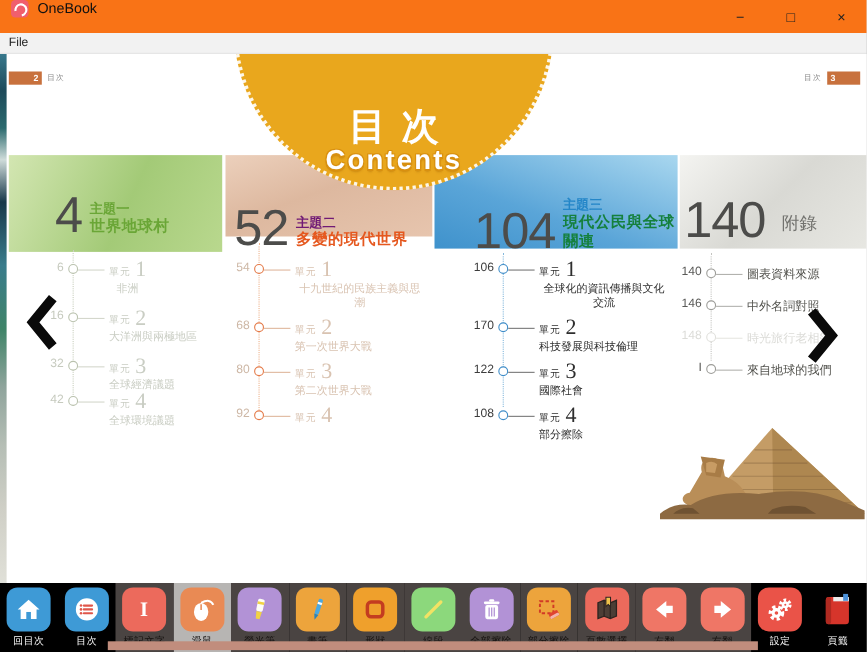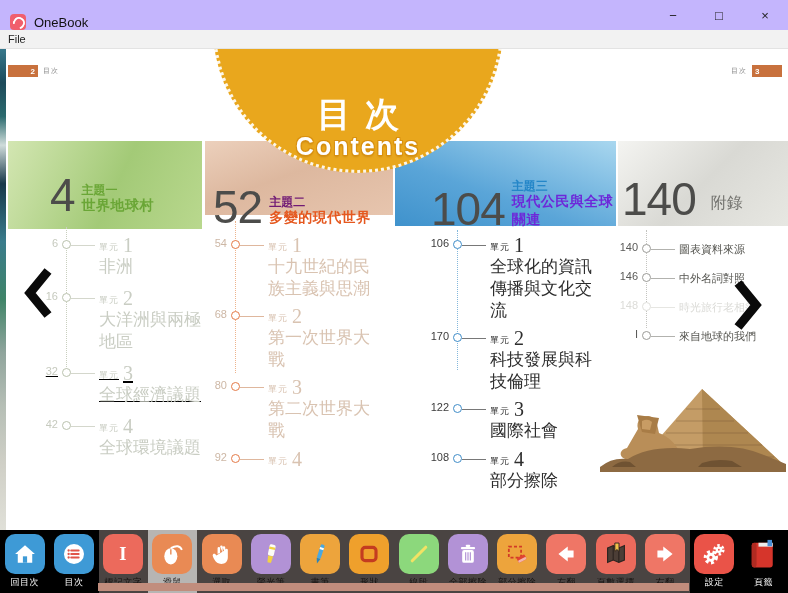--- a/index.html
+++ b/index.html
@@ -1,20 +1,20 @@
 <!DOCTYPE html>
 <html><head>
 <meta charset="utf-8">
 <style>
   html,body{margin:0;padding:0;background:#ddd;}
   body{font-family:"Liberation Sans","DejaVu Sans",sans-serif;}
   .window{position:relative;width:788px;height:593px;background:#fff;overflow:hidden;outline:1px solid #8a8a8a;}
 
   
-  .titlebar{position:relative;height:30px;background:#c4b5fd;display:flex;align-items:flex-end;}
+  .titlebar{position:relative;height:30px;background:#f97316;display:flex;align-items:flex-start;}
   .app-icon{width:16px;height:16px;border-radius:4px;background:#f05f6d;margin-left:10px;position:relative;flex:0 0 auto;}
   .app-icon::before{content:"";position:absolute;left:3px;top:3px;width:8px;height:8px;border:2px solid #fff;border-radius:50%;border-bottom-color:transparent;transform:rotate(35deg);}
   .app-title{font-size:13px;color:#111;margin-left:8px;}
   .win-controls{margin-left:auto;display:flex;height:100%;}
   .win-btn{width:46px;height:100%;display:flex;align-items:center;justify-content:center;font-size:13px;color:#222;cursor:default;}
   
   .menubar{height:18px;background:#f2f2f2;border-bottom:1px solid #e3e3e3;display:flex;align-items:center;}
   .menu-item{font-size:11px;color:#222;padding:0 8px;}
 
   
@@ -54,21 +54,21 @@
   .vline{position:absolute;width:0;border-left:1px dotted var(--vline);z-index:1;}
   .items{position:absolute;left:0;right:0;z-index:2;}
   .toc-row{display:flex;align-items:flex-start;}
   .row-page{font-size:11px;text-align:right;color:var(--pg);flex:0 0 auto;}
   .row-dot{width:7px;height:7px;border-radius:50%;border:1.5px solid var(--dot);background:#fff;margin:3px 0 0 4px;flex:0 0 auto;box-sizing:content-box;}
   .row-dash{width:24px;height:1px;background:var(--dash);margin-top:8px;flex:0 0 auto;}
   .row-body{margin-left:4px;color:var(--txt);}
   .unit-line{display:flex;align-items:flex-end;line-height:1;}
   .unit-label{font-size:9px;letter-spacing:1px;padding-bottom:2px;}
   .unit-num{font-family:"Liberation Serif","DejaVu Serif",serif;font-size:20px;margin-left:4px;line-height:.85;}
-  .unit-title{font-size:17px;line-height:1.3;margin-top:2px;max-width:118px;}
+  .unit-title{font-size:10px;line-height:1.3;margin-top:2px;max-width:118px;text-align:center;}
   .row-title{font-size:11px;margin-top:1px;}
   .col-0{--pg:#c6cabe;--txt:#c9cdc3;--dot:#bac2ae;--dash:#d4d7cc;--vline:#c9cfbe;}
   .col-1{--pg:#cdb7a5;--txt:#d9c3b1;--dot:#e47a48;--dash:#dfb79d;--vline:#edb48e;}
   .col-2{--pg:#3c3c3c;--txt:#2e2e2e;--dot:#3e8cc8;--dash:#787878;--vline:#84b8dc;}
   .col-3{--pg:#5a5a58;--txt:#54544f;--dot:#9c9c98;--dash:#b2b2ae;--vline:#c4c4c0;}
   .toc-row.muted{--pg:#dcdcd8;--txt:#dcdcd8;--dot:#e0e0dc;--dash:#e6e6e2;}
 
   .chevron{position:absolute;z-index:4;width:30px;height:52px;}
   .chevron svg{width:100%;height:100%;}
   .chevron.left{left:22px;top:218px;}
@@ -157,21 +157,21 @@
               <span class="row-dot"></span>
               <span class="row-dash"></span>
               <span class="row-body">
                 <span class="unit-line">
                   <span class="unit-label">單元</span>
                   <span class="unit-num">2</span>
                 </span>
                 <span class="unit-title" style="display: block;">大洋洲與兩極地區</span>
               </span>
             </div>
-            <div class="toc-row" style="margin-bottom: 12px; text-decoration: underline;">
+            <div class="toc-row" style="">
               <span class="row-page" style="width: 50px;">32</span>
               <span class="row-dot"></span>
               <span class="row-dash"></span>
               <span class="row-body">
                 <span class="unit-line">
                   <span class="unit-label">單元</span>
                   <span class="unit-num">3</span>
                 </span>
                 <span class="unit-title" style="display: block;">全球經濟議題</span>
               </span>
@@ -249,21 +249,21 @@
               </span>
             </div>
           </div>
         </div>
         <div class="toc-col col-2" style="left: 395px; width: 221px; height: 340px;">
           <div class="band band-2" style="height: 85px;"></div>
           <div class="col-head" style="left: 36px; top: 38px;">
             <span class="col-num">104</span>
             <span class="col-titles">
               <span class="col-theme" style="color: rgb(36, 134, 200);">主題三</span>
-              <span class="col-title" style="color: #6d28d9;">現代公民與全球關連</span>
+              <span class="col-title" style="color: #15803d;">現代公民與全球關連</span>
             </span>
           </div>
           <div class="vline" style="left: 62px; top: 89px; height: 140px;"></div>
           <div class="items" style="top: 96px;">
             <div class="toc-row" style="margin-bottom: 8px;">
               <span class="row-page" style="width: 54px;">106</span>
               <span class="row-dot"></span>
               <span class="row-dash"></span>
               <span class="row-body">
                 <span class="unit-line">
@@ -425,28 +425,20 @@
         <div class="tb-icon" style="background: rgb(233, 138, 84); color: rgb(233, 138, 84);">
           <svg viewBox="0 0 24 24">
             <ellipse cx="11" cy="14" rx="5.6" ry="7" fill="#fff"></ellipse>
             <line x1="11" y1="8" x2="11" y2="12.5" stroke="#e98a54" stroke-width="1.2"></line>
             <path d="M11 7 q7-4 9.5 1.5" stroke="#fff" stroke-width="1.6" fill="none"></path>
           </svg>
         </div>
         <div class="tb-label">滑鼠</div>
       </div>
       <div class="tb-cell sec-gray">
-        <div class="tb-icon" style="background: rgb(233, 138, 84); color: rgb(233, 138, 84);">
-          <svg viewBox="0 0 24 24">
-            <path fill="#fff" d="M8.2 12V7a1.1 1.1 0 012.2 0v4m0-5.2a1.1 1.1 0 012.2 0V11m0-4.6a1.1 1.1 0 012.2 0V12m0-3.4a1.1 1.1 0 012.2 0v6.2c0 3.6-2.3 5.7-5.6 5.7-2.8 0-4.6-1.3-6.2-4.2-.9-1.6-1.8-3.4-.7-4.2.9-.6 2 0 2.7 1.1z"></path>
-          </svg>
-        </div>
-        <div class="tb-label">選取</div>
-      </div>
-      <div class="tb-cell sec-gray">
         <div class="tb-icon" style="background: rgb(178, 146, 214); color: rgb(178, 146, 214);">
           <svg viewBox="0 0 24 24">
             <g transform="rotate(12 12 12)">
               <rect x="9.4" y="3.8" width="5.2" height="9.8" rx="1.4" fill="#fdfdf6"></rect>
               <rect x="9.4" y="6" width="5.2" height="2" fill="#f2d244"></rect>
               <path d="M9.8 13.8h4.4l-.7 5.7h-3z" fill="#f2d244"></path>
             </g>
           </svg>
         </div>
         <div class="tb-label">螢光筆</div>
@@ -500,36 +492,36 @@
             <rect x="5" y="5.6" width="10.5" height="9.4" fill="none" stroke="#d23a26" stroke-width="1.5" stroke-dasharray="2.6 1.8"></rect>
             <g transform="rotate(-28 16 16)">
               <rect x="12.2" y="13.6" width="7.6" height="4.6" rx="1" fill="#e04330"></rect>
               <rect x="12.2" y="16" width="7.6" height="2.2" rx="1" fill="#f2b4aa"></rect>
             </g>
           </svg>
         </div>
         <div class="tb-label">部分擦除</div>
       </div>
       <div class="tb-cell sec-gray">
-        <div class="tb-icon" style="background: rgb(239, 118, 102); color: rgb(239, 118, 102);">
-          <svg viewBox="0 0 24 24">
-            <path d="M13.5 5.5L5.5 12l8 6.5v-3.6h5v-5.8h-5z" fill="#fff"></path>
-          </svg>
-        </div>
-        <div class="tb-label">左翻</div>
-      </div>
-      <div class="tb-cell sec-gray">
         <div class="tb-icon" style="background: rgb(236, 106, 92); color: rgb(236, 106, 92);">
           <svg viewBox="0 0 24 24">
             <path d="M4.8 6.8l4.8-1.9 4.8 1.9 4.8-1.9v12.3l-4.8 1.9-4.8-1.9-4.8 1.9z" fill="#4c3e36" stroke="#2e2420" stroke-width="1"></path>
             <path d="M9.6 4.9v12.3M14.4 6.8v12.3" stroke="#2e2420" stroke-width="1"></path>
             <path d="M11 2.6h3.6v7.2l-1.8-1.6-1.8 1.6z" fill="#f0c24a" stroke="#2e2420" stroke-width="0.8"></path>
           </svg>
         </div>
         <div class="tb-label">頁數選擇</div>
+      </div>
+      <div class="tb-cell sec-gray">
+        <div class="tb-icon" style="background: rgb(239, 118, 102); color: rgb(239, 118, 102);">
+          <svg viewBox="0 0 24 24">
+            <path d="M13.5 5.5L5.5 12l8 6.5v-3.6h5v-5.8h-5z" fill="#fff"></path>
+          </svg>
+        </div>
+        <div class="tb-label">左翻</div>
       </div>
       <div class="tb-cell sec-gray">
         <div class="tb-icon" style="background: rgb(239, 118, 102); color: rgb(239, 118, 102);">
           <svg viewBox="0 0 24 24">
             <path d="M10.5 5.5l8 6.5-8 6.5v-3.6h-5v-5.8h5z" fill="#fff"></path>
           </svg>
         </div>
         <div class="tb-label">右翻</div>
       </div>
       <div class="tb-cell sec-dark">

